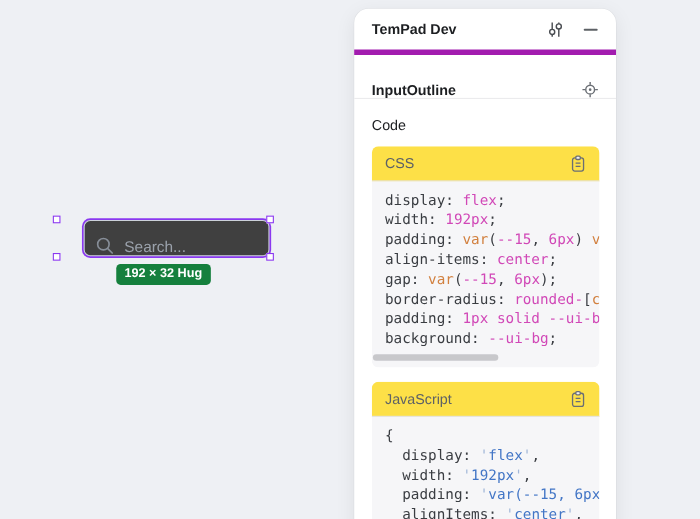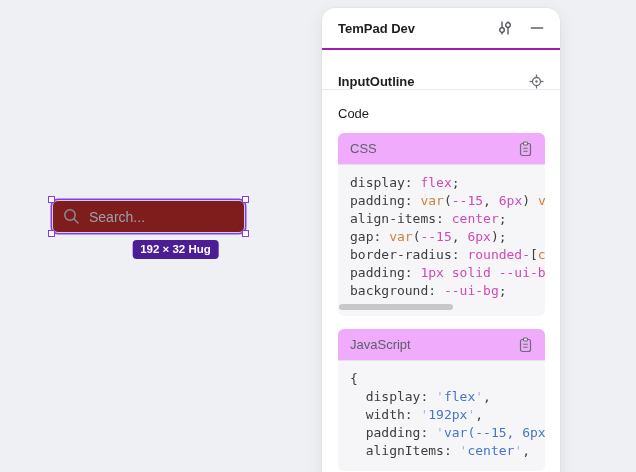--- a/index.html
+++ b/index.html
@@ -9,72 +9,72 @@
     background:#eef0f4;
     position:relative;
     overflow:hidden;
   }
   .stage { position:absolute; inset:0; overflow:hidden; }
 
   
   .sel-group { position:absolute; left:52px; top:200px; width:193px; height:33px; }
   .search-input {
     position:absolute; inset:0;
-    background:#7f1d1d;
+    background:#404040;
     border:1px solid #ccd1d9;
     border-radius:6px;
     box-shadow:0 0 0 1.5px #8a38f0;
-    display:flex; align-items:center;
-    padding:0 10px; gap:9px;
+    display:flex; align-items:flex-end;
+    padding:0 10px; gap:9px;margin-left:24px;
   }
   .search-placeholder { color:#9aa1ab; font-size:14px; }
   .handle {
     position:absolute; width:7px; height:7px;
     background:#ffffff; border:1px solid #8a38f0;
   }
   .handle.tl { left:-4px; top:-4px; }
   .handle.tr { right:-4px; top:-4px; }
   .handle.bl { left:-4px; bottom:-4px; }
   .handle.br { right:-4px; bottom:-4px; }
   .size-badge {
     position:absolute; left:50%; top:40px; transform:translateX(-50%);
-    background:#4c1d95; color:#fff;
+    background:#15803d; color:#fff;
     font-size:11.5px; font-weight:bold;
-    padding:3px 8px 4px; border-radius:4px; white-space:nowrap;margin-left:27px;
+    padding:3px 8px 4px; border-radius:4px; white-space:nowrap;
   }
 
   
   .panel {
     position:absolute; left:322px; top:8px; width:238px; height:480px;
     background:#ffffff; border-radius:13px;
     box-shadow:0 0 0 0.5px rgba(0,0,0,0.05), 0 5px 18px rgba(0,0,0,0.08);
   }
   .panel-header {
     height:42px; padding:0 16px;
     display:flex; align-items:center; justify-content:space-between;
-    border-bottom:2px solid #a21caf;
+    border-bottom:5px solid #a21caf;
   }
   .panel-title { font-size:13px; font-weight:bold; color:#1c1e21; }
   .header-icons { display:flex; align-items:center; gap:17px; }
   .icon-btn { display:flex; align-items:center; justify-content:center; cursor:pointer; }
 
   .component-row {
     height:40px; padding:0 16px;
     display:flex; align-items:flex-end; justify-content:space-between;
     border-bottom:1px solid #ebebed;
   }
   .component-name { font-size:13px; font-weight:bold; color:#1c1e21; }
 
   .section { padding:16px 15px 0 16px; }
   .section-title { font-size:13px; font-weight:normal; color:#1c1e21; margin-bottom:12px; }
 
   .code-block { border-radius:6px; overflow:hidden; margin-bottom:13px; }
   .code-block-header {
     height:32px; padding:0 12px;
-    background:#f0abfc; border-bottom:1px solid #e3e3e6;
+    background:#fde047; border-bottom:1px solid #e3e3e6;
     display:flex; align-items:center; justify-content:space-between;
   }
   .code-block-label { font-size:13px; color:#5d6166; }
   .code-body {
     background:#f6f6f8; padding:9px 0 0 12px; overflow:hidden;
   }
   .code-line {
     font-family:"DejaVu Sans Mono", monospace;
     font-size:13px; line-height:18px; white-space:pre;
   }
@@ -156,20 +156,21 @@
             <svg width="15" height="16" viewBox="0 0 15 16">
               <rect x="2.5" y="2.5" width="10" height="12" rx="2" fill="none" stroke="#6a6e74" stroke-width="1.2"></rect>
               <rect x="5.5" y="1" width="4" height="3" rx="1" fill="#f0f0f2" stroke="#6a6e74" stroke-width="1.2"></rect>
               <line x1="5.3" y1="7.2" x2="9.7" y2="7.2" stroke="#6a6e74" stroke-width="1.1"></line>
               <line x1="5.3" y1="10.2" x2="9.7" y2="10.2" stroke="#6a6e74" stroke-width="1.1"></line>
             </svg>
           </span>
         </div>
         <div class="code-body">
             <div class="code-line"><span class="tok-p">display</span><span class="tok-d">: </span><span class="tok-v">flex</span><span class="tok-d">;</span></div>
+            <div class="code-line"><span class="tok-p">width</span><span class="tok-d">: </span><span class="tok-v">192px</span><span class="tok-d">;</span></div>
             <div class="code-line"><span class="tok-p">padding</span><span class="tok-d">: </span><span class="tok-f">var</span><span class="tok-d">(</span><span class="tok-v">--15</span><span class="tok-d">, </span><span class="tok-v">6px</span><span class="tok-d">) </span><span class="tok-f">var</span><span class="tok-d">(</span><span class="tok-v">--</span></div>
             <div class="code-line"><span class="tok-p">align-items</span><span class="tok-d">: </span><span class="tok-v">center</span><span class="tok-d">;</span></div>
             <div class="code-line"><span class="tok-p">gap</span><span class="tok-d">: </span><span class="tok-f">var</span><span class="tok-d">(</span><span class="tok-v">--15</span><span class="tok-d">, </span><span class="tok-v">6px</span><span class="tok-d">);</span></div>
             <div class="code-line"><span class="tok-p">border-radius</span><span class="tok-d">: </span><span class="tok-v">rounded-</span><span class="tok-d">[</span><span class="tok-f">calc</span><span class="tok-d">(</span></div>
             <div class="code-line"><span class="tok-p">padding</span><span class="tok-d">: </span><span class="tok-v">1px solid --ui-border-</span></div>
             <div class="code-line"><span class="tok-p">background</span><span class="tok-d">: </span><span class="tok-v">--ui-bg</span><span class="tok-d">;</span></div>
           </div>
         <div class="hscrollbar-track">
           <div class="hscrollbar-thumb"></div>
         </div>

